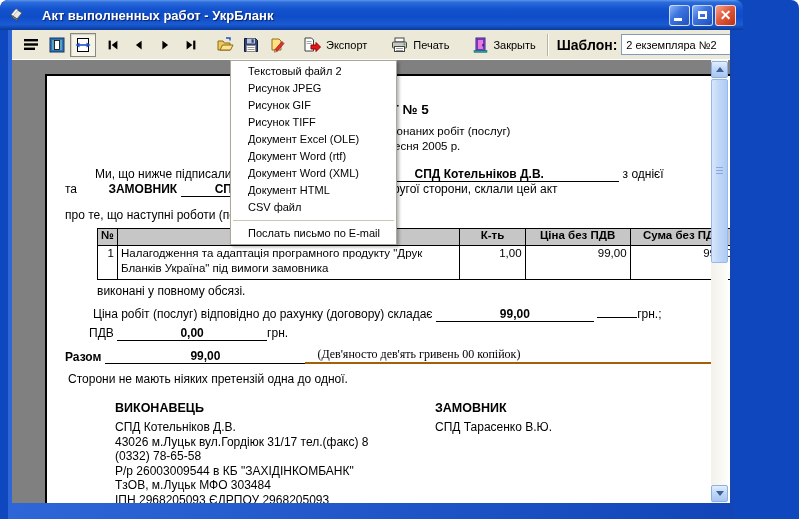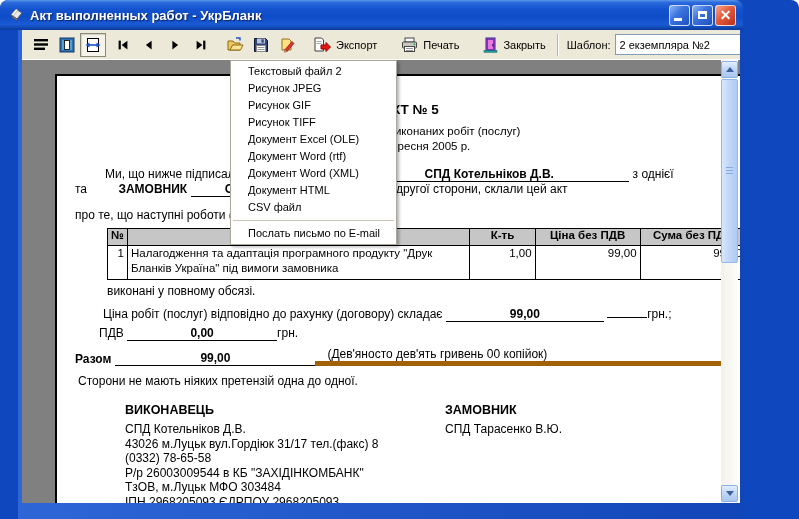--- a/index.html
+++ b/index.html
@@ -5,51 +5,51 @@
   * { margin:0; padding:0; box-sizing:border-box; }
   html,body { background:#fff; }
   body { font-family:"Liberation Sans", sans-serif; }
 
   .window { position:relative; width:799px; height:519px; overflow:hidden;
             border-radius:8px 8px 0 0; background:#0F47BE; }
 
   
   .titlebar { position:absolute; left:0; top:0; width:743px; height:30px;
     background:linear-gradient(180deg,#5A96E8 0%,#2B6BDC 8%,#1453CE 30%,#0F4CC8 55%,#1A5BD4 82%,#0A3A9A 100%);
-    border-radius:8px 8px 0 0; display:flex; align-items:center; padding:4px 7px; }
+    border-radius:8px 8px 0 0; display:flex; align-items:center; padding:4px 7px;gap:12px; }
   .app-icon { width:18px; height:18px; margin-right:5px; flex:0 0 auto; }
   .title-text { color:#fff; font-size:13px; font-weight:bold; flex:1;
     text-shadow:1px 1px 1px rgba(0,0,30,.6); white-space:nowrap; overflow:hidden; }
   .win-buttons { display:flex; gap:2px; }
   .win-btn { width:21px; height:21px; border-radius:3px; border:1px solid rgba(255,255,255,.75);
     display:flex; align-items:center; justify-content:center; position:relative; cursor:default; }
   .win-btn.minmax { background:linear-gradient(135deg,#8CB4F4 0%,#3D74E0 40%,#1E50BC 100%); }
   .win-btn.closeb { background:linear-gradient(135deg,#F4A58E 0%,#E25A3C 45%,#B8311A 100%);
     color:#fff; font-size:14px; font-weight:bold; line-height:1; }
   .glyph-min { position:absolute; left:4px; bottom:4px; width:8px; height:3px; background:#fff; }
   .glyph-max { width:9px; height:8px; border:2px solid #fff; border-top-width:3px; }
 
   
-  .frame { position:absolute; left:18px; top:30px; width:726px; height:489px;
+  .frame { position:absolute; left:8px; top:30px; width:726px; height:489px;
            padding:0 4px 16px 4px; background:linear-gradient(90deg,#2E66D8,#1246B8); }
   .content { width:100%; height:100%; background:#ECE9D8; position:relative; overflow:hidden; }
 
   
   .toolbar { height:30px; display:flex; align-items:center; padding-left:6px;
              border-bottom:1px solid #fff; background:#ECE9D8; }
   .tbtn { width:26px; height:24px; display:flex; align-items:center; justify-content:center;
           flex:0 0 auto; border:1px solid transparent; }
   .tbtn.pressed { border:1px solid #8A887A; background:#F6F4E9;
                   box-shadow:inset 1px 1px 1px rgba(0,0,0,.15); }
   .tbtn-label { display:flex; align-items:center; gap:5px; padding:2px 5px; height:24px;
                 font-size:11px; color:#000; white-space:nowrap; flex:0 0 auto; }
   .tb-gap4 { margin-left:4px; } .tb-gap8 { margin-left:8px; } .tb-gap14 { margin-left:14px; }
   .tb-sep { width:2px; height:22px; border-left:1px solid #B8B5A1; border-right:1px solid #fff;
             margin:0 8px 0 6px; flex:0 0 auto; }
-  .tpl-label { font-size:11px; font-weight:normal; margin-right:4px; white-space:nowrap; }
+  .tpl-label { font-size:14px; font-weight:bold; margin-right:4px; white-space:nowrap; }
   .combo { width:178px; height:21px; background:#fff; border:1px solid #7F9DB9;
            position:relative; display:flex; align-items:center; padding-left:4px;
            font-size:11px; flex:0 0 auto; }
   .combo-arrow { position:absolute; right:1px; top:1px; width:17px; height:17px;
     background:#ECE9D8; border:1px solid; border-color:#FFFFFF #716F64 #716F64 #FFFFFF;
     display:flex; align-items:center; justify-content:center; }
   .combo-arrow::after { content:""; border:4px solid transparent; border-top:4px solid #000;
     margin-top:4px; }
 
   
@@ -82,21 +82,21 @@
 
   .after-table { margin-top:4px; margin-left:32px; }
   .price-line { margin-top:8px; margin-left:28px; }
   .uf-money1 { min-width:158px; }
   .uf-short { display:inline-block; min-width:40px; border-bottom:1px solid #000; }
   .vat-line { margin-top:4px; margin-left:24px; }
   .uf-money2 { min-width:150px; }
   .total-line { margin-top:6px; display:flex; align-items:flex-end; margin-right:16px; }
   .total-label { font-weight:bold; margin-right:4px; }
   .uf-money3 { min-width:200px; }
-  .total-words { flex:1; border-bottom:5px solid #a16207; padding-left:12px; white-space:nowrap; }
+  .total-words { flex:1; border-bottom:2px solid #a16207; padding-left:12px; white-space:nowrap;font-family:Liberation Serif, serif; }
   .claims-line { margin-top:8px; padding-left:3px; }
 
   .parties { display:flex; margin-top:14px; margin-left:50px; }
   .party-left { width:320px; flex:0 0 auto; }
   .party-title { font-weight:bold; font-size:12.5px; margin-bottom:5px; }
   .party-line { font-size:12px; line-height:14.5px; white-space:nowrap; }
 
   
   .scrollbar { position:absolute; top:0; right:2px; width:17px; bottom:0;
     background:linear-gradient(90deg,#F3F1EA,#FDFDFA); }

